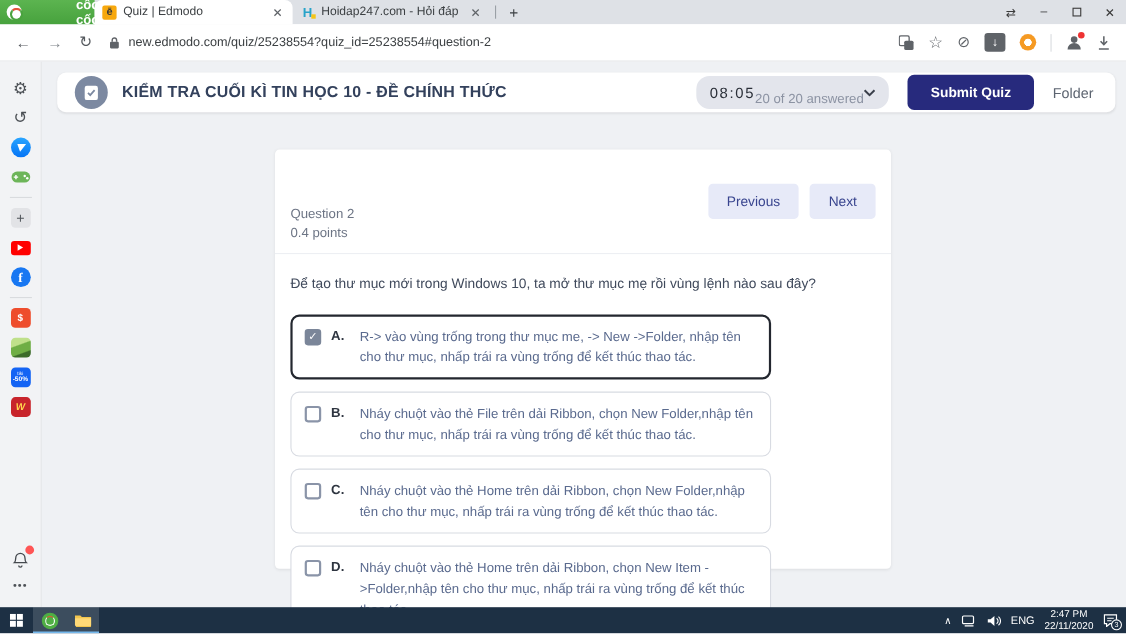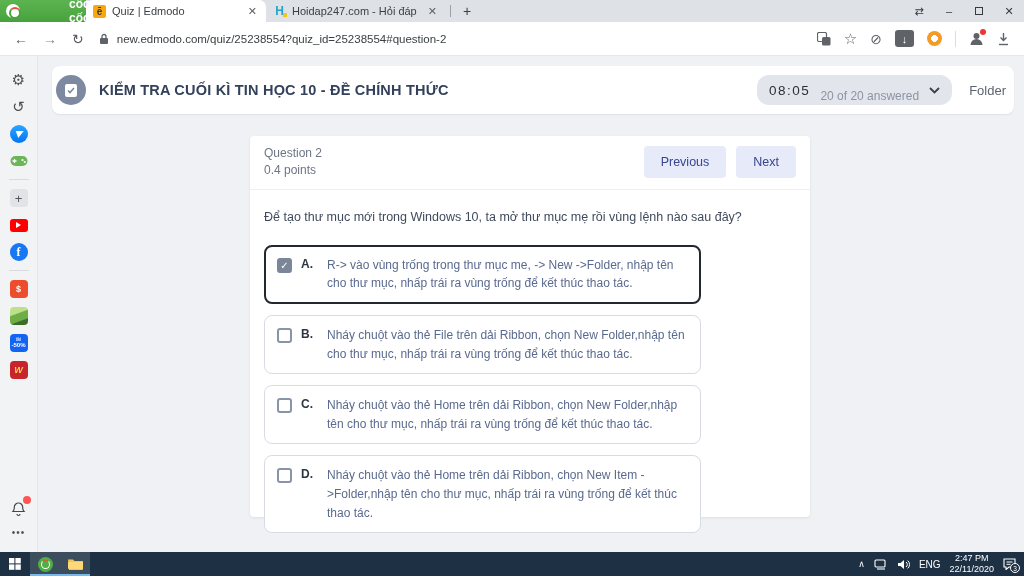--- a/index.html
+++ b/index.html
@@ -60,36 +60,36 @@
   .tiki { width:18px; height:18px; border-radius:4px; background:#1464f4; color:#fff; display:flex; flex-direction:column; align-items:center; justify-content:center; line-height:1; }
   .tiki .t1 { font-size:4.5px; } .tiki .t2 { font-size:6px; font-weight:bold; }
   .redgame { width:18px; height:18px; border-radius:4px; background:#c8242b; color:#ffd34d; font-size:9px; font-weight:bold; font-style:italic; display:flex; align-items:center; justify-content:center; }
   .bellwrap { margin-top:auto; position:relative; }
   .bellwrap .dot { position:absolute; right:-3px; top:-4px; width:8px; height:8px; border-radius:50%; background:#f55; }
   .moredots { color:#4d5156; font-size:10px; letter-spacing:1px; margin-bottom:14px; }
 
   .page { flex:1; position:relative; }
 
   
-  .quiz-header { position:absolute; left:14px; right:10px; top:10px; height:48px; background:#fff; border-radius:8px;
-                 box-shadow:0 1px 2px rgba(0,0,0,.07); display:flex; align-items:center; padding:0 4px; }
+  .quiz-header { position:absolute; left:14px; right:10px; top:10px; height:36px; background:#fff; border-radius:8px;
+                 box-shadow:0 1px 2px rgba(0,0,0,.07); display:flex; align-items:center; padding:0 16px; }
   .q-avatar { width:30px; height:30px; border-radius:50%; background:#7c89a1; display:flex; align-items:center; justify-content:center; flex:none; }
   .quiz-title { margin-left:13px; font-size:14.5px; font-weight:bold; color:#33415c; letter-spacing:.2px; }
   .qh-right { margin-left:auto; display:flex; align-items:center; gap:17px; }
-  .timer-pill { background:#e3e5ec; border-radius:12px; height:30px; display:flex; align-items:center; padding:0 12px; gap:10px; }
+  .timer-pill { background:#e3e5ec; border-radius:12px; height:30px; display:flex; align-items:center; padding:0 12px; }
   .timer { font-size:13.5px; color:#2a2f38; letter-spacing:1.5px; }
   .answered { font-size:12px; color:#8c93a3;margin-top:12px; }
   .submit { background:#272a7d; color:#fff; font-size:12.5px; font-weight:bold; padding:9px 21px; border-radius:6px; }
   .closelink { color:#5c6470; font-size:13px; margin-right:4px; }
 
   
   .question-card { position:absolute; left:212px; top:80px; width:560px; height:381px; background:#fff; border-radius:4px;
                    box-shadow:0 1px 3px rgba(0,0,0,.08); }
   .q-head { display:flex; align-items:center; padding:9px 14px; border-bottom:1px solid #edeff3; }
-  .q-meta { font-size:12px; color:#6d7585; line-height:1.45; }
+  .q-meta { font-size:12px; color:#6d7585; line-height:1.45;margin-top:41px; }
   .q-nav { margin-left:auto; display:flex; gap:10px; }
   .q-btn { background:#e7eaf8; color:#39458f; font-size:12.5px; padding:9px 17px; border-radius:4px; }
   .q-body { padding:16px 14px 0 14px; }
   .q-text { font-size:12.5px; color:#404a5c; margin:4px 0 21px 0; }
   .option { width:437px; border:1px solid #d8dbe2; border-radius:8px; padding:10px 12px; display:flex; gap:9px; margin-bottom:11px; background:#fff; align-items:flex-start; }
   .option.selected { border:2px solid #23272f; padding:9px 11px; }
   .cb { width:15px; height:15px; border:2px solid #8a94a8; border-radius:3px; flex:none; margin-top:2px; background:#fff;
         display:flex; align-items:center; justify-content:center; font-size:10px; color:#fff; }
   .cb.checked { background:#7b8699; border-color:#7b8699; }
   .letter { font-size:12px; font-weight:bold; color:#2e3540; flex:none; width:17px; margin-top:1px; }
@@ -231,20 +231,21 @@
         </div>
         <span class="quiz-title">KIỂM TRA CUỐI KÌ TIN HỌC 10 - ĐỀ CHÍNH THỨC</span>
         <span class="qh-right">
           <span class="timer-pill">
             <span class="timer">08:05</span>
             <span class="answered">20 of 20 answered</span>
             <svg width="11" height="7" viewBox="0 0 11 7">
               <path d="M1 1 L5.5 5.5 L10 1" fill="none" stroke="#3a3f4a" stroke-width="1.8"></path>
             </svg>
           </span>
+          <span class="submit">Submit Quiz</span>
           <span class="closelink">Folder</span>
         </span>
       </div>
 
       <div class="question-card">
         <div class="q-head">
           <div class="q-meta">
             <div>Question 2</div>
             <div>0.4 points</div>
           </div>

